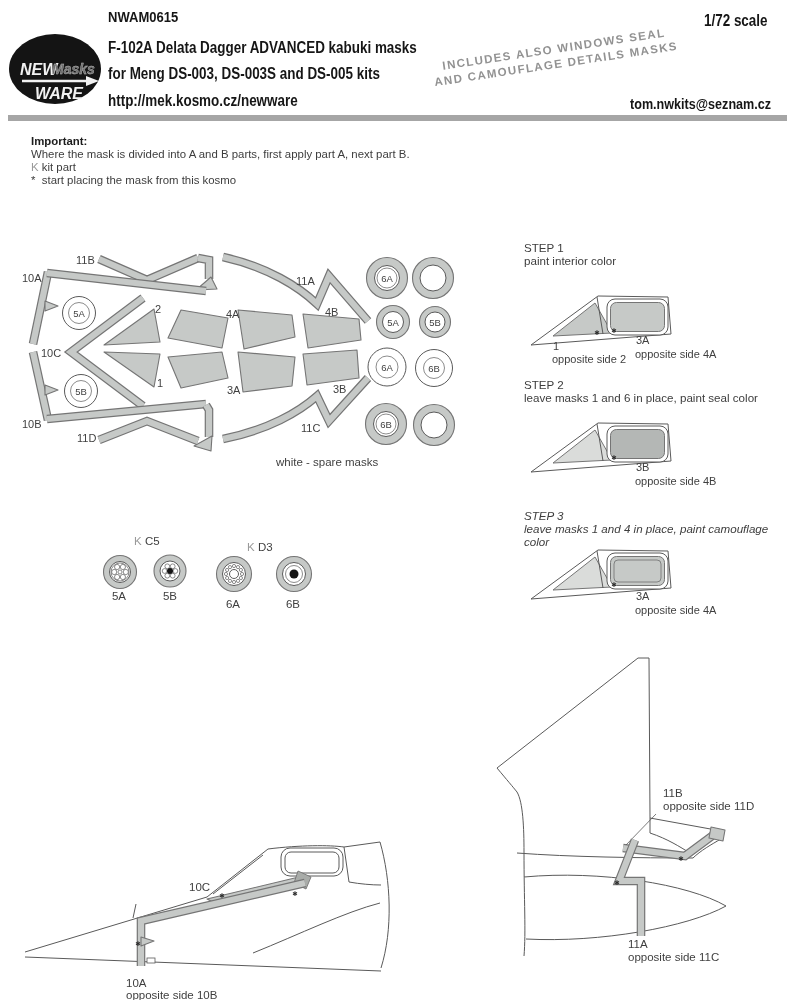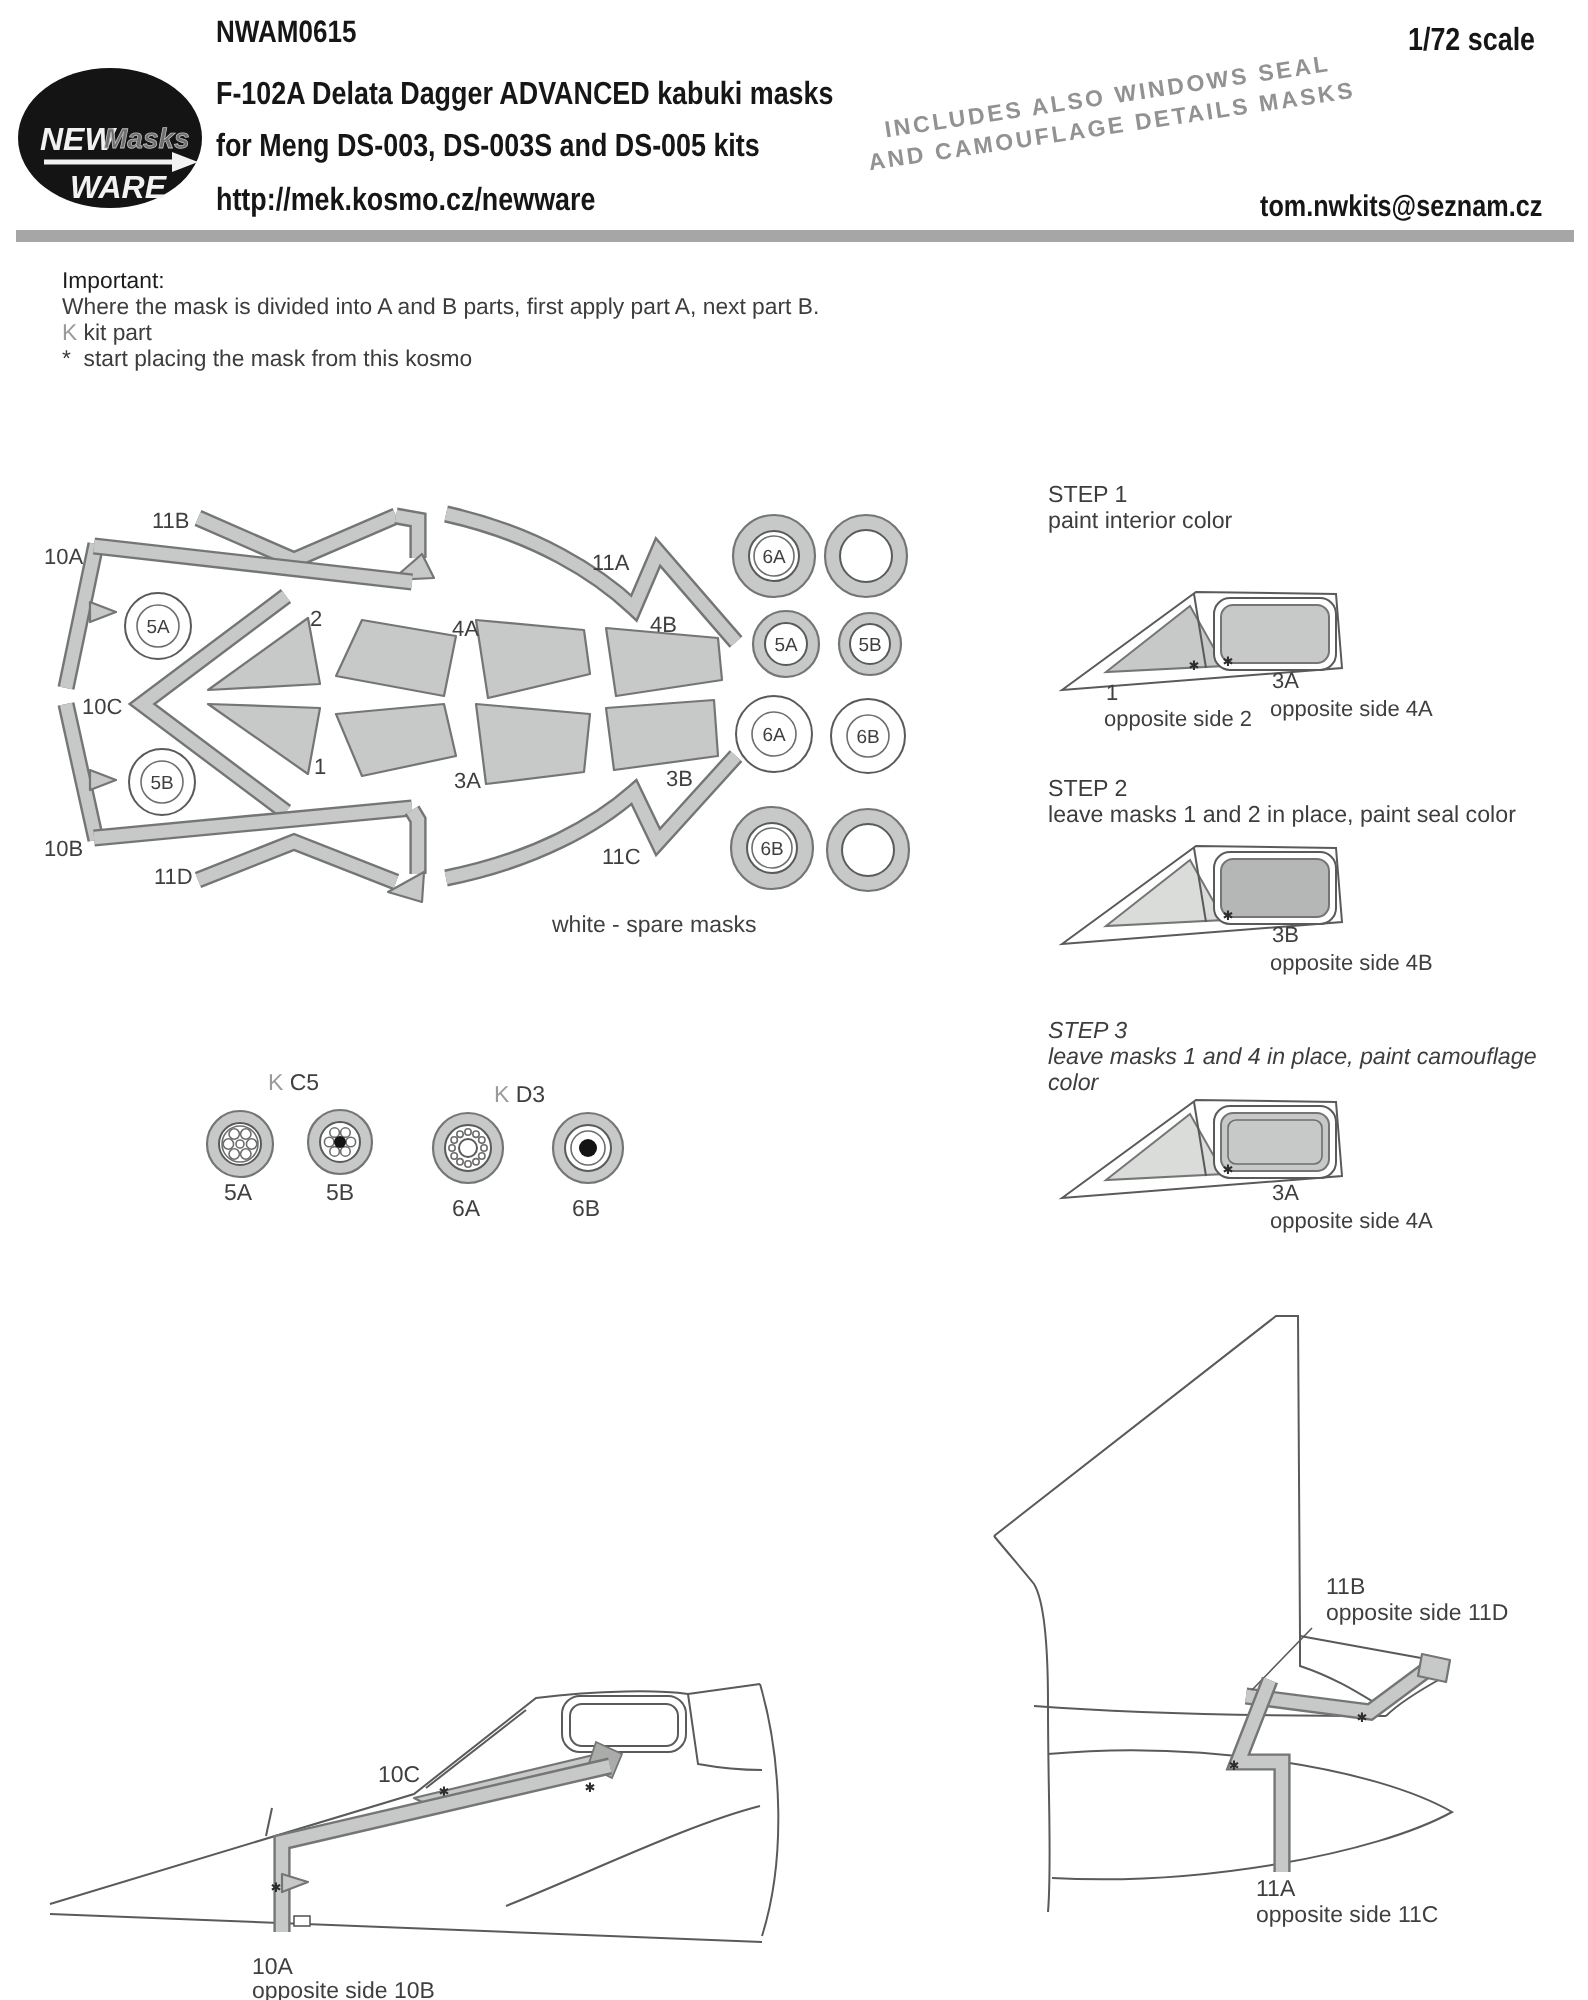--- a/index.html
+++ b/index.html
@@ -8,21 +8,21 @@
   .abs{position:absolute;}
   .cond{font-weight:bold;color:#161616;white-space:nowrap;transform:scaleX(0.84);transform-origin:0 0;}
   .hline{font-size:16px;line-height:1;}
   .code{font-size:15.5px;line-height:1;}
   .scale{font-size:16px;line-height:1;}
   .email{font-size:15px;line-height:1;}
   .diag{color:#929292;font-weight:bold;font-size:11.5px;letter-spacing:1.4px;text-align:center;
         line-height:15px;transform:rotate(-8.5deg);}
   .bar{background:#a6a6a6;}
   .imp{font-size:11.4px;line-height:12.9px;color:#3d3d3d;}
-  .imp .hd{font-weight:normal;color:#1d1d1d;}
+  .imp .hd{font-weight:bold;color:#1d1d1d;}
   .gsym{color:#9a9a9a;}
   .bsym{font-weight:bold;color:#111;}
   .step-t{font-size:11.6px;line-height:13px;color:#3d3d3d;}
   
   .bu{fill:none;stroke:#757575;stroke-width:8.6;stroke-linejoin:miter;}
   .bo{fill:none;stroke:#c6c9c7;stroke-width:6.2;stroke-linejoin:miter;}
   .mk{fill:#c6c9c7;stroke:#757575;stroke-width:1.1;stroke-linejoin:round;}
   .mkd{fill:#a9aca9;stroke:#757575;stroke-width:0.9;}
   .ol{fill:none;stroke:#5a5a5a;stroke-width:1;}
   .olw{fill:#ffffff;stroke:#5a5a5a;stroke-width:1;}
@@ -187,23 +187,23 @@
     <rect class="olw" x="79" y="16" width="61" height="36" rx="8"></rect>
     <rect x="82.5" y="19.5" width="54" height="29" rx="6" fill="#c6c9c7" stroke="#757575" stroke-width="1"></rect>
     <text class="st" x="69" y="52">✱</text>
     <text class="st" x="86" y="50">✱</text>
     <text class="dl" x="25" y="67">1</text>
     <text class="dl" x="24" y="80">opposite side 2</text>
     <text class="dl" x="108" y="61">3A</text>
     <text class="dl" x="107" y="75">opposite side 4A</text>
   </svg>
 
-  <div class="abs step-t" style="left:524px;top:388px;">
+  <div class="abs step-t" style="left:524px;top:378px;">
     <div>STEP 2</div>
-    <div>leave masks 1 and 2 in place, paint seal color</div>
+    <div>leave masks 1 and 6 in place, paint seal color</div>
   </div>
   <svg class="abs" style="left:528px;top:410px;" width="264" height="95" viewBox="0 0 264 95">
     <path class="olw" d="M3,62 L70,13 L140,14 L143,51 Z"></path>
     <polygon points="25,53 67,20 84,50" fill="#dadcda" stroke="#757575" stroke-width="1"></polygon>
     <line class="ol" x1="69" y1="14" x2="75" y2="51"></line>
     <rect class="olw" x="79" y="16" width="61" height="36" rx="8"></rect>
     <rect x="82.5" y="19.5" width="54" height="29" rx="6" fill="#b4b7b5" stroke="#757575" stroke-width="1"></rect>
     <text class="st" x="86" y="50">✱</text>
     <text class="dl" x="108" y="61">3B</text>
     <text class="dl" x="107" y="75">opposite side 4B</text>

